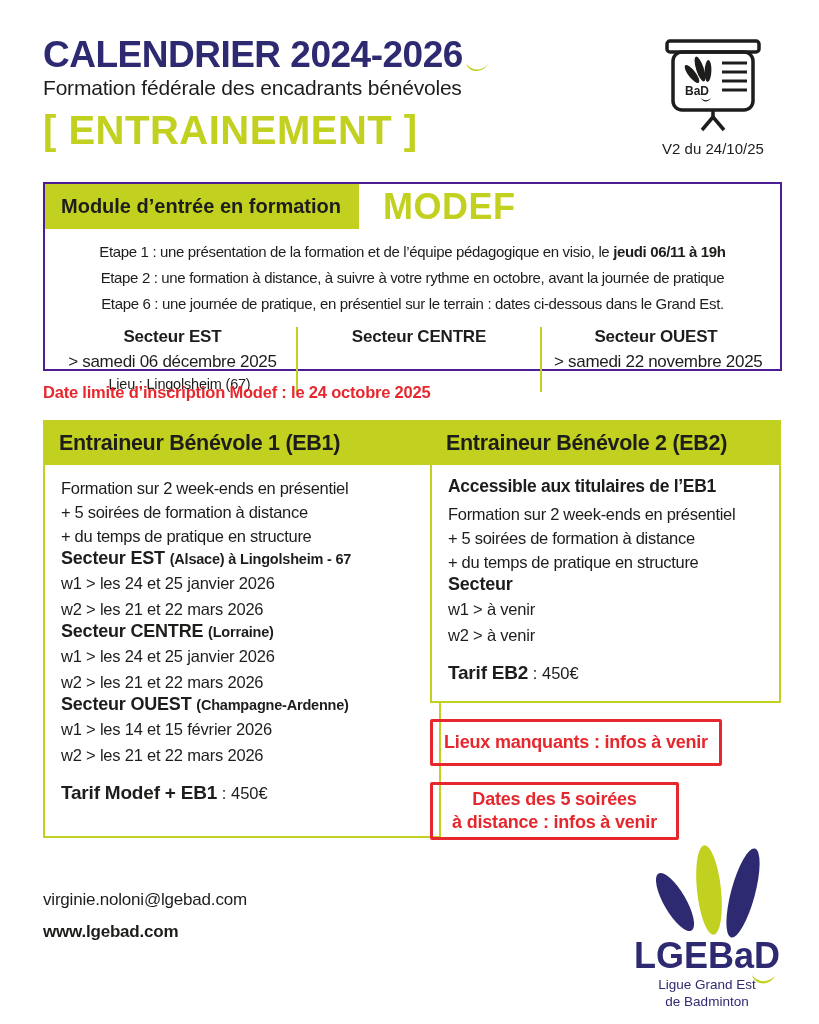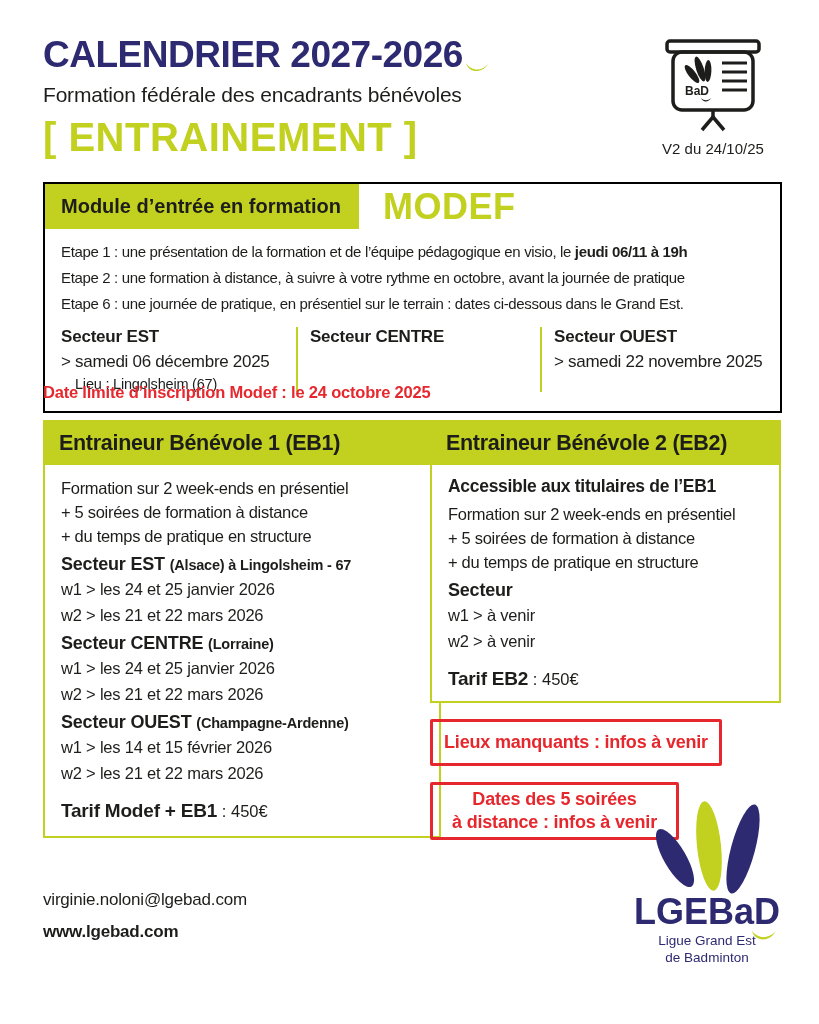--- a/index.html
+++ b/index.html
@@ -5,30 +5,30 @@
   * { margin:0; padding:0; box-sizing:border-box; }
   html,body { background:#ffffff; }
   body { font-family:"Liberation Sans", sans-serif; color:#1d1d1b; }
   .page { position:relative; width:819px; height:1024px; background:#fff; overflow:hidden; }
 
   
   .brand { position:absolute; left:43px; top:34px; }
   .title-row { display:flex; align-items:flex-end; }
   .main-title { font-size:37px; font-weight:bold; color:#2e2a72; letter-spacing:-0.5px; white-space:nowrap; }
   .crescent { display:inline-block; margin-left:2px; margin-bottom:-1px; }
-  .subtitle { font-size:21px; color:#1d1d1b; margin-top:7px; letter-spacing:-0.2px; white-space:nowrap; }
+  .subtitle { font-size:21px; color:#1d1d1b; letter-spacing:-0.2px; white-space:nowrap; }
   .tag { font-size:40px; font-weight:bold; color:#c2d01f; letter-spacing:0.5px; margin-top:8px; white-space:nowrap; }
 
   .version-block { position:absolute; left:648px; top:38px; width:130px; text-align:center; }
   .board-icon { display:block; margin:0 auto; }
   .version-text { font-size:15px; color:#1d1d1b; margin-top:6px; white-space:nowrap; }
 
   
-  .modef-box { position:absolute; left:43px; top:182px; width:739px; height:231px;
-               border:2px solid #000000; background:#fff; }
+  .modef-box { position:absolute; left:43px; top:182px; width:739px; height:189px;
+               border:2px solid #4c1d95; background:#fff;text-align:center; }
   .modef-header { display:flex; align-items:center; }
   .modef-label { background:#c2d01f; color:#1d1d1b; font-weight:bold; font-size:20px;
                  padding:11px 18px 11px 16px; white-space:nowrap; }
   .modef-acronym { color:#c2d01f; font-weight:bold; font-size:36px; margin-left:24px; letter-spacing:0.5px; }
   .modef-steps { padding:10px 16px 0 16px; font-size:15px; line-height:26px; letter-spacing:-0.35px; white-space:nowrap; }
   .modef-sectors { display:flex; padding:10px 10px 0 16px; }
   .modef-sector { padding-right:12px; }
   .modef-sector + .modef-sector { border-left:2px solid #c2d01f; padding-left:12px; }
   .sector-name { font-weight:bold; font-size:17px; letter-spacing:-0.2px; }
   .sector-date { font-size:17px; margin-top:5px; letter-spacing:-0.3px; white-space:nowrap; }
@@ -40,51 +40,51 @@
 
   
   .eb-box { position:absolute; border:2px solid #c2d01f; background:#fff; }
   .eb1 { left:43px; top:420px; width:398px; height:418px; }
   .eb2 { left:430px; top:420px; width:351px; height:283px; }
   .eb-header { background:#c2d01f; font-weight:bold; font-size:21.5px; letter-spacing:-0.3px;
                padding:9px 10px 9px 14px; white-space:nowrap; }
   .eb-body { padding:11px 14px 0 16px; }
   .eb-intro { font-size:16.5px; line-height:24px; letter-spacing:-0.3px; white-space:nowrap; }
   .eb-access { font-weight:bold; font-size:17.5px; letter-spacing:-0.3px; margin-bottom:5px; white-space:nowrap; }
-  .eb-section { margin-top:6px; }
+  .eb-section { margin-top:0; }
   .section-title { font-size:18px; font-weight:bold; letter-spacing:-0.2px; white-space:nowrap; }
   .section-title .small { font-size:14.5px; }
   .w-line { font-size:16.5px; line-height:24px; letter-spacing:-0.2px; margin-top:2px; white-space:nowrap; }
   .w-line:first-of-type { margin-top:6px; }
   .tarif { margin-top:15px; font-size:16.5px; white-space:nowrap; }
   .tarif b { font-size:19px; letter-spacing:-0.2px; }
 
   
   .notice { position:absolute; border:3px solid #e6282e; border-radius:2px; color:#e6282e;
             font-weight:bold; text-align:center; display:flex; flex-direction:column; justify-content:center; }
   .notice-1 { left:430px; top:719px; width:292px; height:47px; font-size:18px; letter-spacing:-0.2px; }
   .notice-2 { left:430px; top:782px; width:249px; height:58px; font-size:18px; line-height:23px; letter-spacing:-0.2px; }
 
   
   .footer-info { position:absolute; left:43px; top:866px; }
   .infos-row { display:flex; align-items:flex-end; }
   .infos-title { font-size:30px; font-weight:bold; color:#2e2a72; letter-spacing:-0.3px; white-space:nowrap; }
   .email { font-size:17px; margin-top:24px; letter-spacing:-0.2px; }
   .website { font-size:17px; font-weight:bold; margin-top:12px; letter-spacing:-0.2px; }
 
-  .logo-block { position:absolute; left:612px; top:796px; }
+  .logo-block { position:absolute; left:612px; top:840px; }
 </style>
 </head>
 <body>
 
 <div class="page">
 
   <div class="brand">
     <div class="title-row">
-      <span class="main-title">CALENDRIER 2027-2026</span>
+      <span class="main-title">CALENDRIER 2024-2026</span>
       <span class="crescent">
         <svg width="24" height="14" viewBox="0 0 24 14">
             <path d="M1,4 C6,12 16,13 23,5 C18,14 4,15 1,4 Z" fill="#c2d01f"></path>
           </svg>
       </span>
     </div>
     <div class="subtitle">Formation fédérale des encadrants bénévoles</div>
     <div class="tag">[ ENTRAINEMENT ]</div>
   </div>
 

